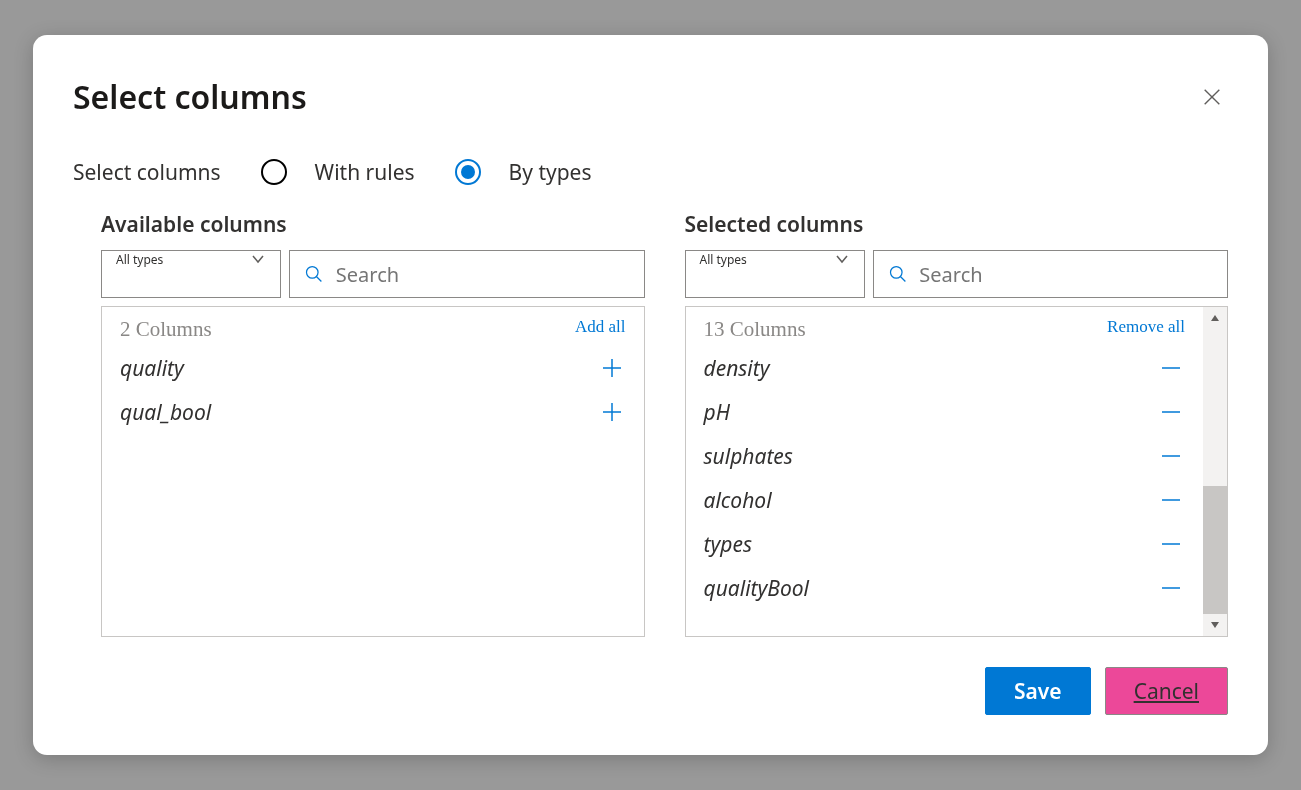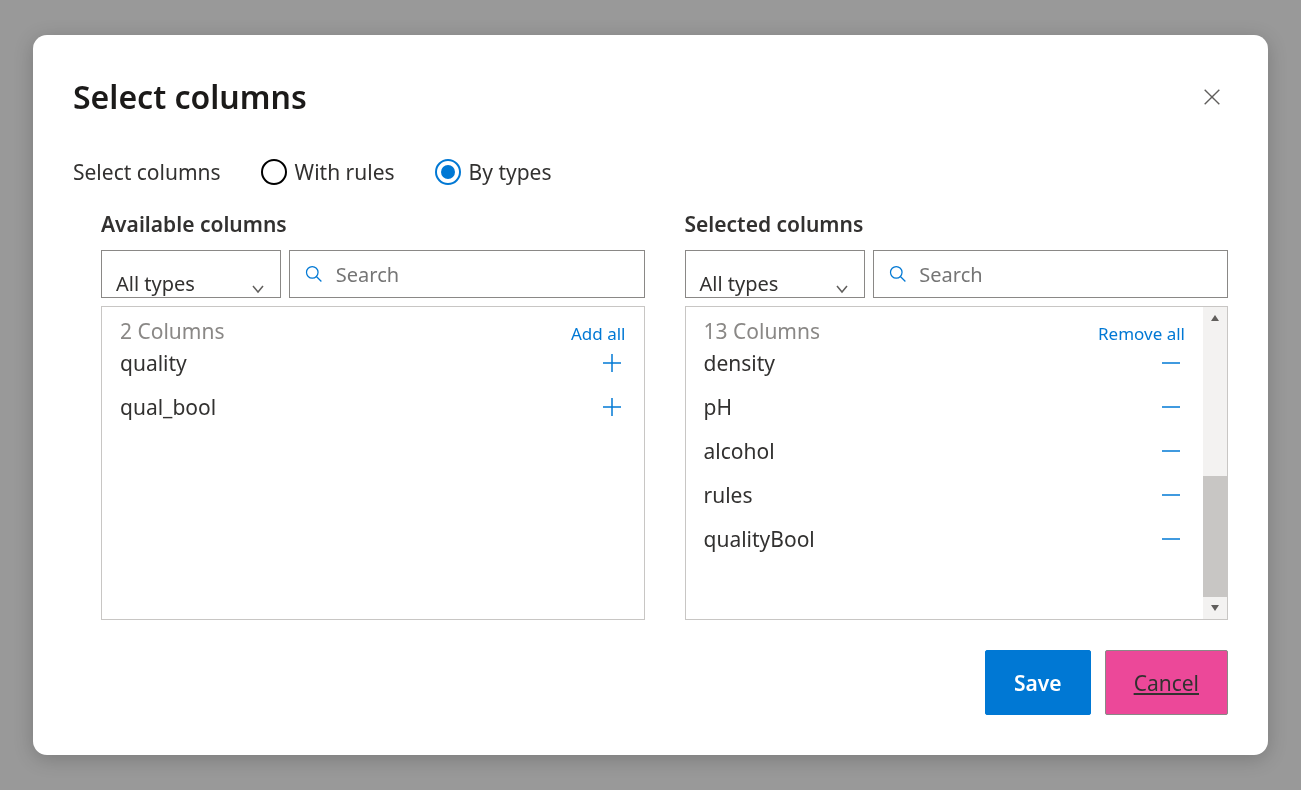--- a/index.html
+++ b/index.html
@@ -49,21 +49,21 @@
     gap: 40px;
     margin-bottom: 24px;
   }
   .radio-label {
     font-size: 21px;
     color: #323130;
   }
   .radio-option {
     display: flex;
     align-items: center;
-    gap: 8px;
+    gap: 28px;
     cursor: pointer;
   }
   .radio-circle {
     width: 26px;
     height: 26px;
     border: 2.5px solid #000;
     border-radius: 50%;
     display: flex;
     align-items: center;
     justify-content: center;
@@ -95,28 +95,28 @@
     color: #323130;
     margin-bottom: 12px;
   }
   .search-row {
     display: flex;
     gap: 8px;
     margin-bottom: 8px;
   }
   .type-select {
     display: flex;
-    align-items: flex-end;
+    align-items: flex-start;
     justify-content: space-between;
     border: 1px solid #8a8886;
     height: 48px;
     padding: 0 14px;
     width: 180px;
     cursor: pointer;
-    font-size: 20px;
+    font-size: 12px;
     color: #323130;
   }
   .type-select svg { width: 16px; height: 16px; color: #605e5c; }
   .search-box {
     flex: 1;
     display: flex;
     align-items: center;
     border: 1px solid #8a8886;
     height: 48px;
     padding: 0 14px;
@@ -143,36 +143,39 @@
     flex-direction: row;
   }
   .list-inner {
     flex: 1;
     padding: 10px 18px;
     overflow: hidden;
   }
   .list-header {
     display: flex;
     justify-content: space-between;
-    align-items: flex-end;
+    align-items: flex-start;
     margin-bottom: 4px;
+    font-family: Liberation Serif, serif;
   }
   .count-text {
     font-size: 21px;
     color: #8a8886;
   }
   .action-all {
     font-size: 17px;
     color: #0078d4;
     cursor: pointer;
   }
   .list-row {
     display: flex;
     justify-content: space-between;
+    align-items: center;
     height: 44px;
+    font-style: italic;
   }
   .item-name {
     font-size: 21px;
     color: #323130;
   }
   .row-icon {
     color: #0078d4;
     cursor: pointer;
     display: flex;
     align-items: center;
@@ -211,21 +214,21 @@
     height: 45%;
     cursor: pointer;
   }
   .modal-footer {
     display: flex;
     justify-content: flex-end;
     gap: 14px;
     margin-top: 30px;
   }
   .btn {
-    height: 65px;
+    height: 48px;
     padding: 0 28px;
     font-size: 21px;
     display: flex;
     align-items: center;
     justify-content: center;
     cursor: pointer;
     font-family: inherit;
     border-radius: 2px;
   }
   .btn-primary {
@@ -349,29 +352,37 @@
           </div>
           <div class="list-row">
             <span class="item-name">pH</span>
             <span class="row-icon">
                 <svg viewBox="0 0 24 24" fill="none" stroke="currentColor" stroke-width="1.5">
                   <line x1="3" y1="12" x2="21" y2="12"></line>
                 </svg>
               </span>
           </div>
           <div class="list-row">
+            <span class="item-name">sulphates</span>
+            <span class="row-icon">
+                <svg viewBox="0 0 24 24" fill="none" stroke="currentColor" stroke-width="1.5">
+                  <line x1="3" y1="12" x2="21" y2="12"></line>
+                </svg>
+              </span>
+          </div>
+          <div class="list-row">
             <span class="item-name">alcohol</span>
             <span class="row-icon">
                 <svg viewBox="0 0 24 24" fill="none" stroke="currentColor" stroke-width="1.5">
                   <line x1="3" y1="12" x2="21" y2="12"></line>
                 </svg>
               </span>
           </div>
           <div class="list-row">
-            <span class="item-name">rules</span>
+            <span class="item-name">types</span>
             <span class="row-icon">
                 <svg viewBox="0 0 24 24" fill="none" stroke="currentColor" stroke-width="1.5">
                   <line x1="3" y1="12" x2="21" y2="12"></line>
                 </svg>
               </span>
           </div>
           <div class="list-row">
             <span class="item-name">qualityBool</span>
             <span class="row-icon">
                 <svg viewBox="0 0 24 24" fill="none" stroke="currentColor" stroke-width="1.5">

